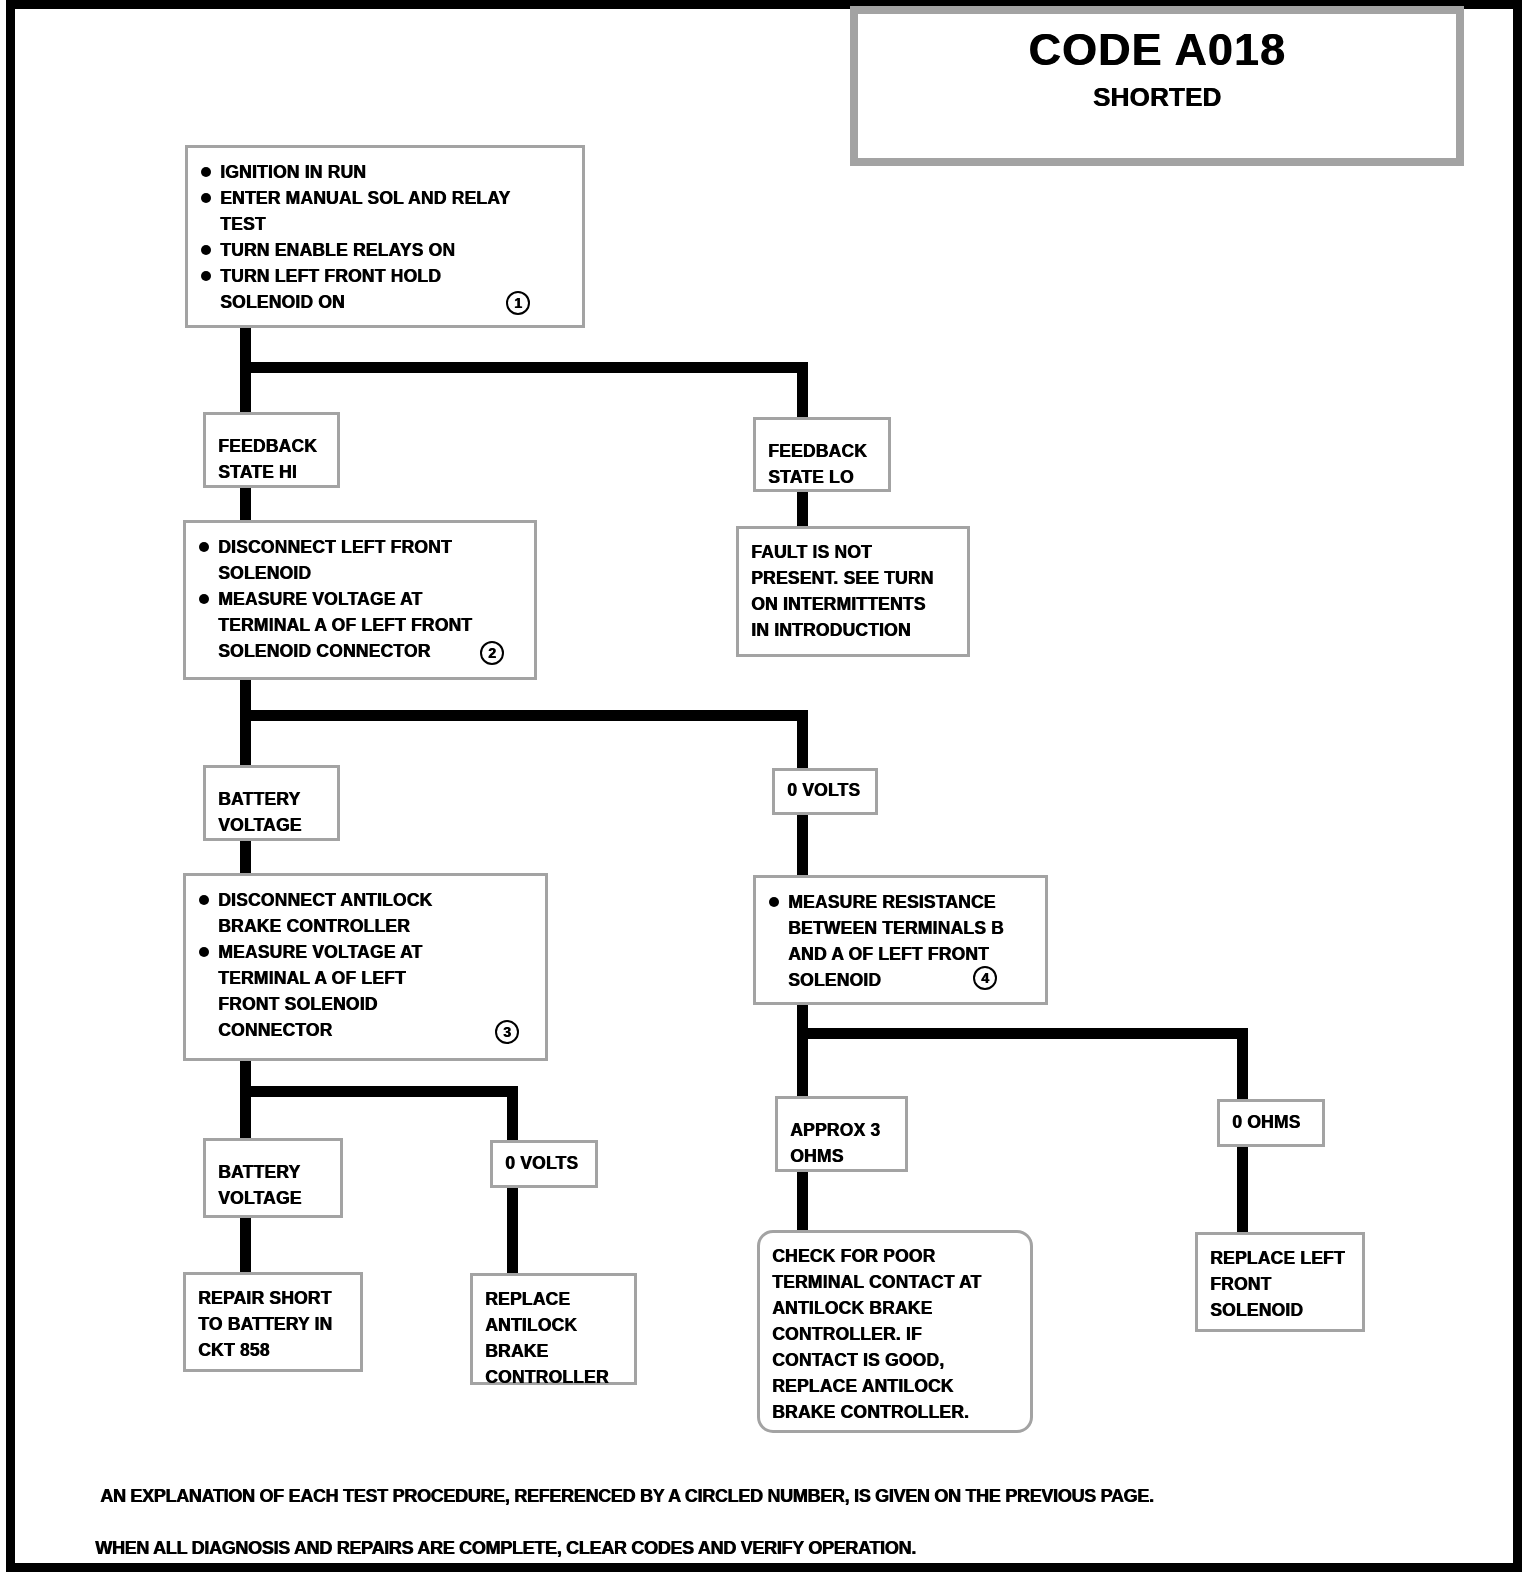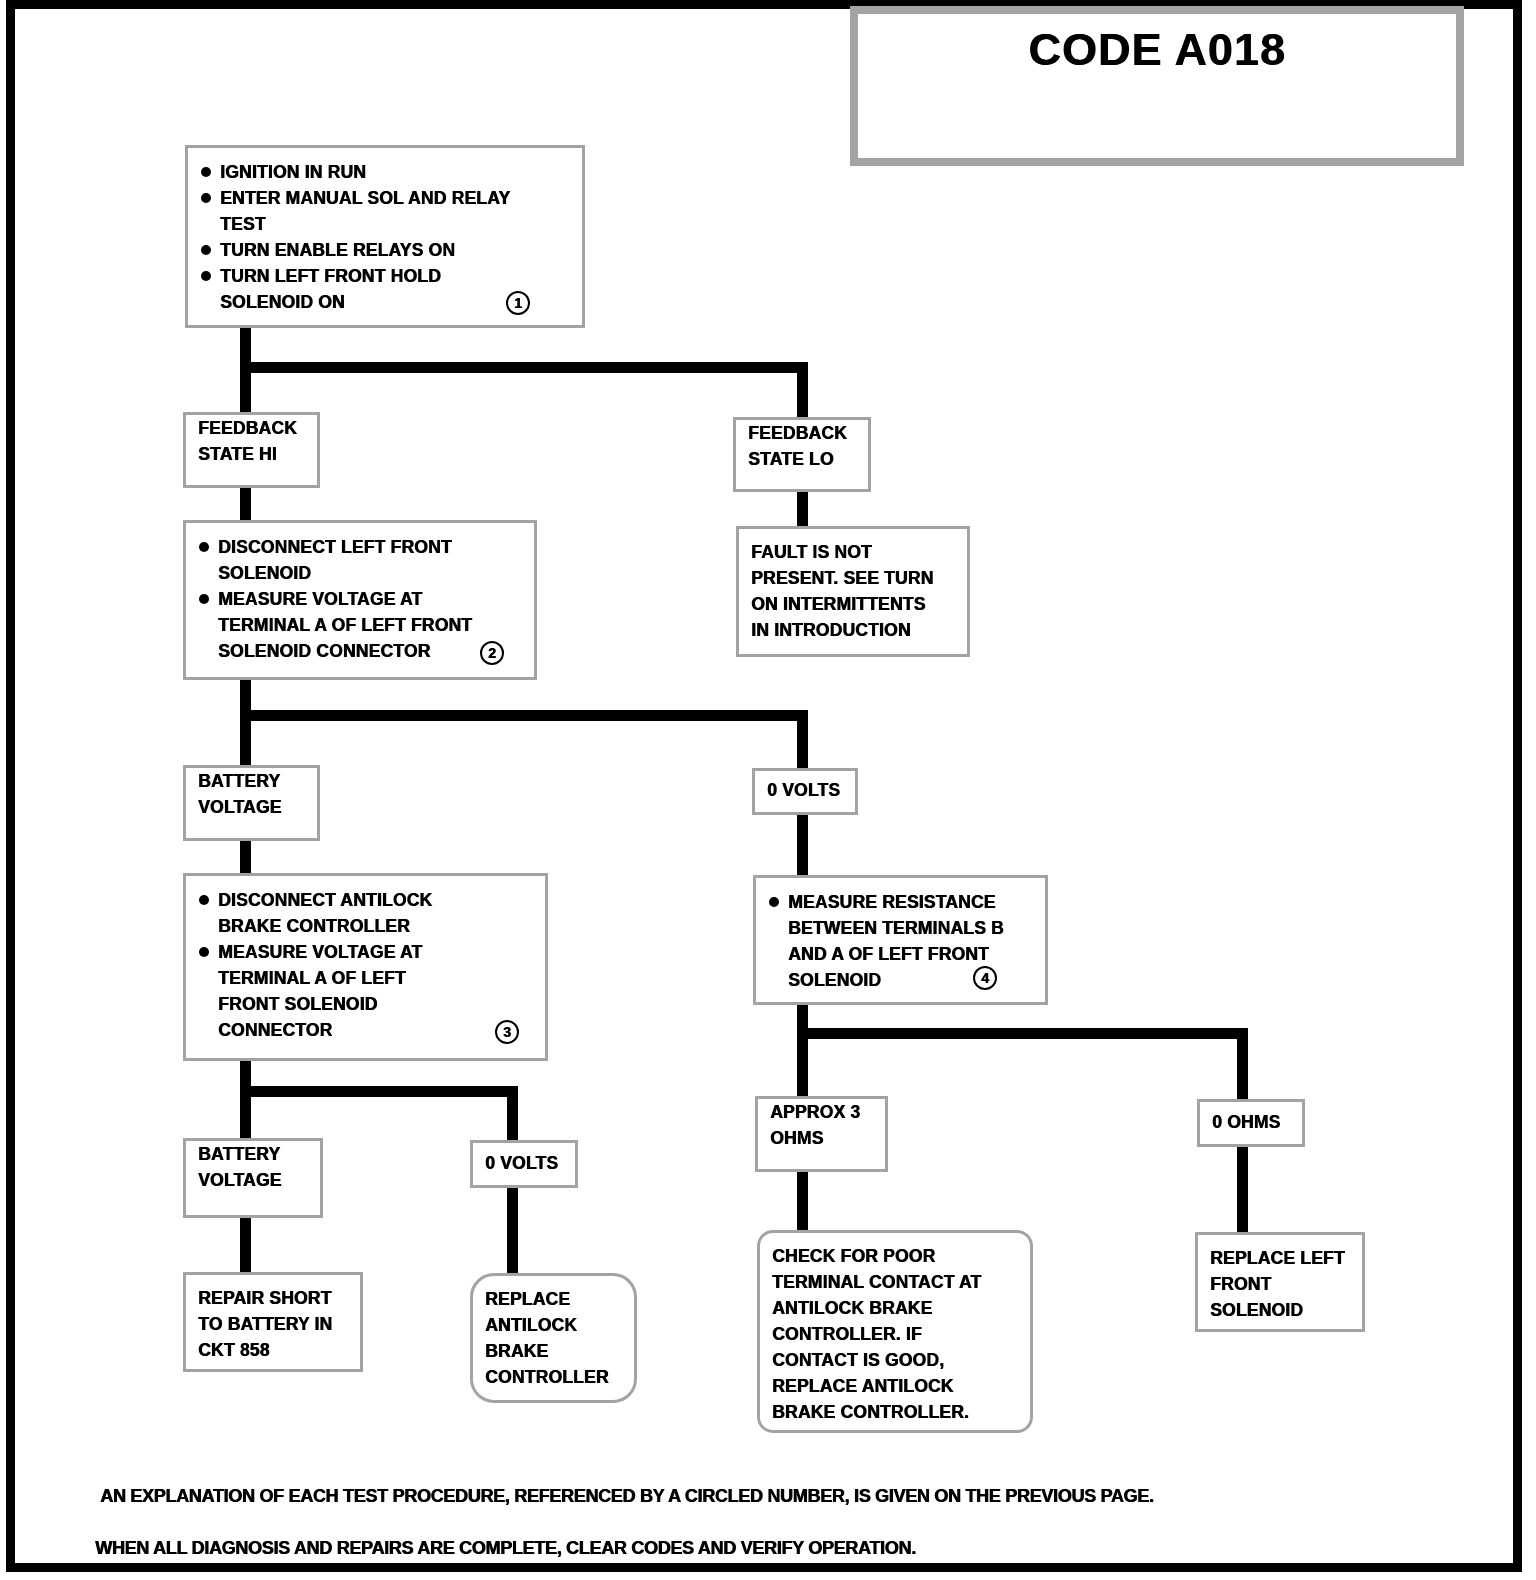--- a/index.html
+++ b/index.html
@@ -13,21 +13,21 @@
   }
   .thick { text-shadow: 0.7px 0 0 currentColor; }
   .node {
     position: absolute; background: #fff; border: 3px solid #a3a3a3;
     box-sizing: border-box; font-weight: 700; font-size: 17.5px;
     line-height: 26px; letter-spacing: 0.2px;
   }
   .title-box { border-width: 8px; text-align: center; }
   .title-code { font-size: 45px; line-height: 48px; margin-top: 12px; letter-spacing: 1px; }
   .title-sub { font-size: 26px; line-height: 30px; margin-top: 8px; }
-  .cond { padding: 0 10px 6px 12px; }
+  .cond { padding: 18px 10px 6px 12px; margin-left: 20px; }
   .step { padding: 11px 12px 8px 10px; }
   .result { padding: 10px 10px 8px 12px; }
   .bullet { position: relative; padding-left: 22px; }
   .bullet::before {
     content: ""; position: absolute; left: 3px; top: 8px;
     width: 10px; height: 10px; background: #000; border-radius: 50%;
   }
   .cont { padding-left: 22px; }
   .ref-circle {
     position: absolute; width: 24px; height: 24px; border: 2.5px solid #000;
@@ -43,20 +43,21 @@
   }
 </style>
 </head>
 <body>
 
 <div class="page-frame"></div>
 
 <div class="node title-box thick" style="left:850px; top:6px; width:614px; height:160px;">
   <div class="title-code">CODE A018</div>
   <div class="title-sub">
+    <div>SHORTED</div>
   </div>
 </div>
 
 <div class="line vline" style="left:240px; top:326px; height:90px;"></div>
 <div class="line hline" style="left:240px; top:362px; width:568px;"></div>
 <div class="line vline" style="left:797px; top:362px; height:57px;"></div>
 <div class="line vline" style="left:240px; top:486px; height:38px;"></div>
 <div class="line vline" style="left:797px; top:490px; height:40px;"></div>
 <div class="line vline" style="left:240px; top:678px; height:92px;"></div>
 <div class="line hline" style="left:240px; top:710px; width:568px;"></div>
@@ -149,21 +150,21 @@
 </div>
 <div class="node cond thick" style="left:1197px; top:1099px; width:108px; height:48px; padding-top:7px;">
   <div>0 OHMS</div>
 </div>
 
 <div class="node result thick" style="left:183px; top:1272px; width:180px; height:100px;">
   <div>REPAIR SHORT</div>
   <div>TO BATTERY IN</div>
   <div>CKT 858</div>
 </div>
-<div class="node result thick" style="left:470px; top:1273px; width:167px; height:130px;border-radius:24px;">
+<div class="node result thick" style="left:470px; top:1273px; width:167px; height:112px;">
   <div>REPLACE</div>
   <div>ANTILOCK</div>
   <div>BRAKE</div>
   <div>CONTROLLER</div>
 </div>
 
 <div class="node result thick" style="left:757px; top:1230px; width:276px; height:203px;border-radius:16px;">
   <div>CHECK FOR POOR</div>
   <div>TERMINAL CONTACT AT</div>
   <div>ANTILOCK BRAKE</div>

